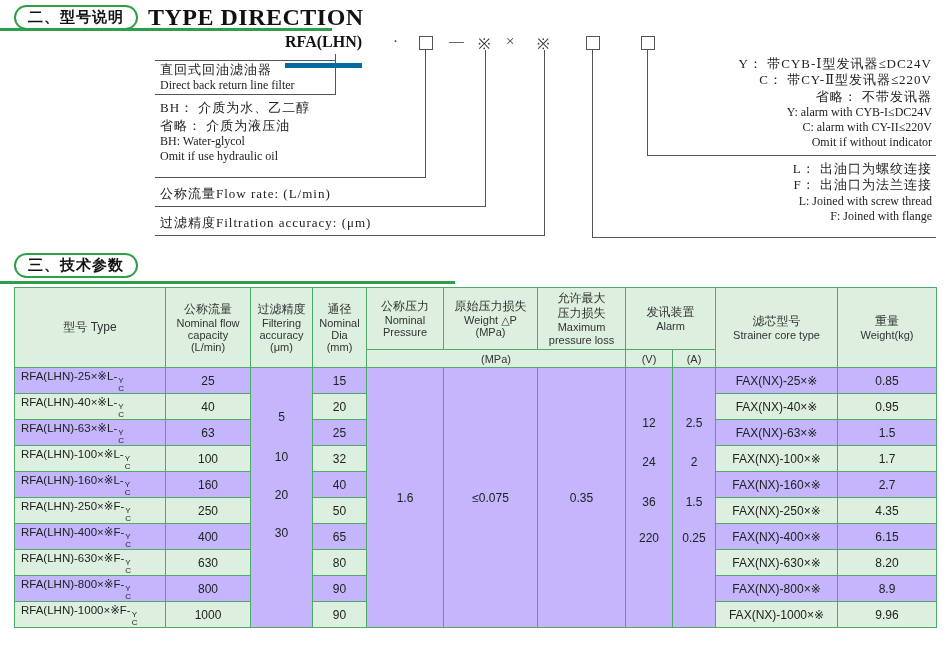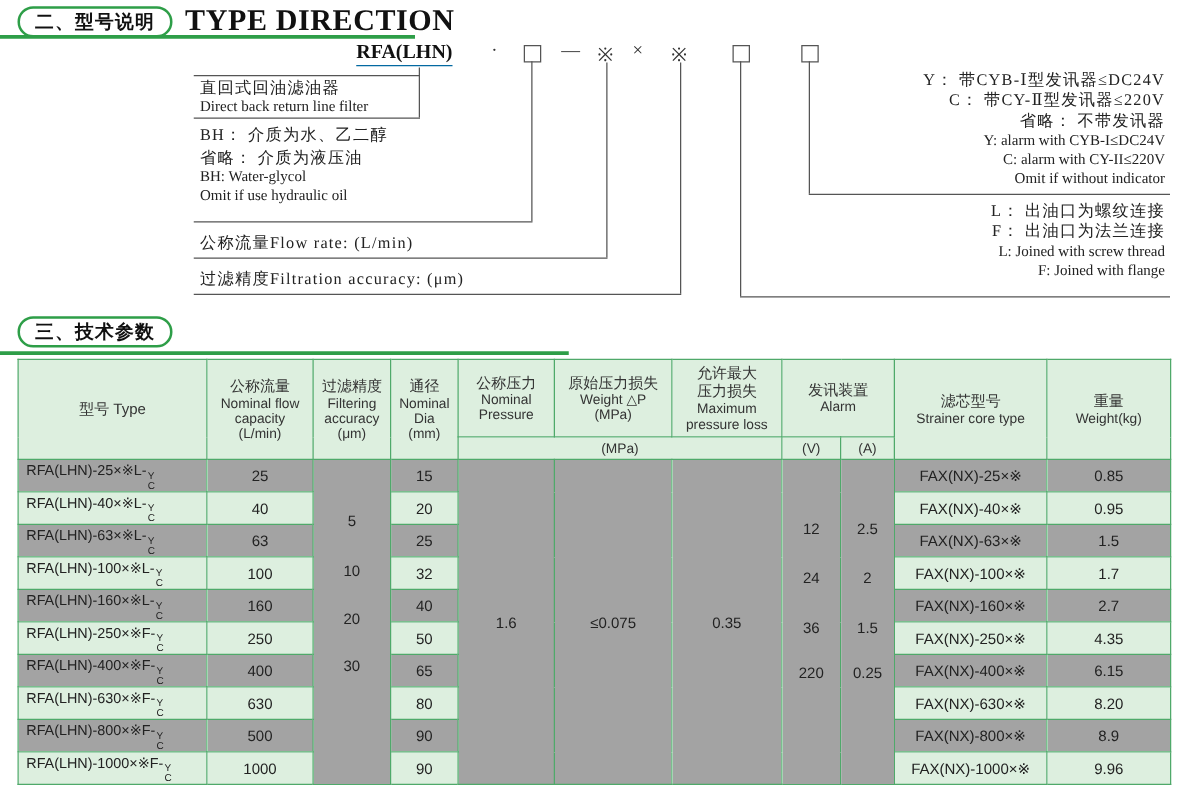--- a/index.html
+++ b/index.html
@@ -12,21 +12,21 @@
         padding:1px 12px;font-size:15px;font-weight:bold;color:#111;
         font-family:"DejaVu Sans","Liberation Sans",sans-serif;letter-spacing:1px;}
   .sec-title{font-family:"Liberation Serif","DejaVu Serif",serif;font-weight:bold;
         font-size:24px;color:#111;letter-spacing:0.5px;}
   .green-bar{position:absolute;height:3px;background:#2e9e48;}
 
   
   #diagram{position:absolute;left:0;top:30px;width:950px;height:222px;
         font-family:"Liberation Serif","DejaVu Serif",serif;color:#222;}
   .model-row span{position:absolute;top:3px;font-size:15px;color:#333;}
-  .model-name{font-weight:bold;border-bottom:1px solid #0369a1;padding-bottom:1px;
+  .model-name{font-weight:bold;border-bottom:5px solid #0369a1;padding-bottom:12px;
         font-size:16px !important;color:#111 !important;}
   .sq{position:absolute;top:6px;width:12px;height:12px;border:1px solid #555;background:#fff;}
   .hline{position:absolute;height:1px;background:#555;}
   .vline{position:absolute;width:1px;background:#555;}
   .ann{position:absolute;line-height:1.25;}
   .ann .cn{font-size:13px;color:#222;letter-spacing:1px;}
   .ann .en{font-size:12px;color:#222;}
   .ann-r{text-align:right;right:18px;}
 
   
@@ -34,21 +34,21 @@
   table{border-collapse:collapse;table-layout:fixed;width:922px;}
   th,td{border:1px solid #4fa96a;padding:0;margin:0;text-align:center;vertical-align:middle;
         font-weight:normal;overflow:hidden;}
   thead th, thead td{background:#ddefdf;color:#333;}
   thead .h1{height:62px;}
   thead .h2{height:18px;}
   thead .cnl{font-size:12px;line-height:1.25;}
   thead .enl{font-size:11px;line-height:1.12;color:#333;}
   thead .h2 td{font-size:11px;}
   tbody tr{height:26px;}
-  tbody td{font-size:12px;color:#222;background:#a3a3a3;}
+  tbody td{font-size:12px;color:#222;background:#c4b5fd;}
   tbody tr:nth-child(even) td.s{background:#ddefdf;}
   td.tcell{text-align:left;padding-left:6px;font-size:11.5px;white-space:nowrap;}
   .yc{display:inline-flex;flex-direction:column;font-size:8px;line-height:1;
       vertical-align:-3px;margin-left:1px;}
   .yc i{font-style:normal;}
   td.mcell{position:relative;}
   .float-val{position:absolute;left:0;right:0;text-align:center;font-size:12px;line-height:14px;}
 </style>
 </head>
 <body>
@@ -298,21 +298,21 @@
           <td class="s">630</td>
           <td class="s">80</td>
           <td class="s">FAX(NX)-630×※</td>
           <td class="s">8.20</td>
         </tr>
         <tr>
           <td class="tcell s"><span>RFA(LHN)-800×※F-</span><span class="yc">
                 <i>Y</i>
                 <i>C</i>
               </span></td>
-          <td class="s">500</td>
+          <td class="s">800</td>
           <td class="s">90</td>
           <td class="s">FAX(NX)-800×※</td>
           <td class="s">8.9</td>
         </tr>
         <tr>
           <td class="tcell s"><span>RFA(LHN)-1000×※F-</span><span class="yc">
                 <i>Y</i>
                 <i>C</i>
               </span></td>
           <td class="s">1000</td>

